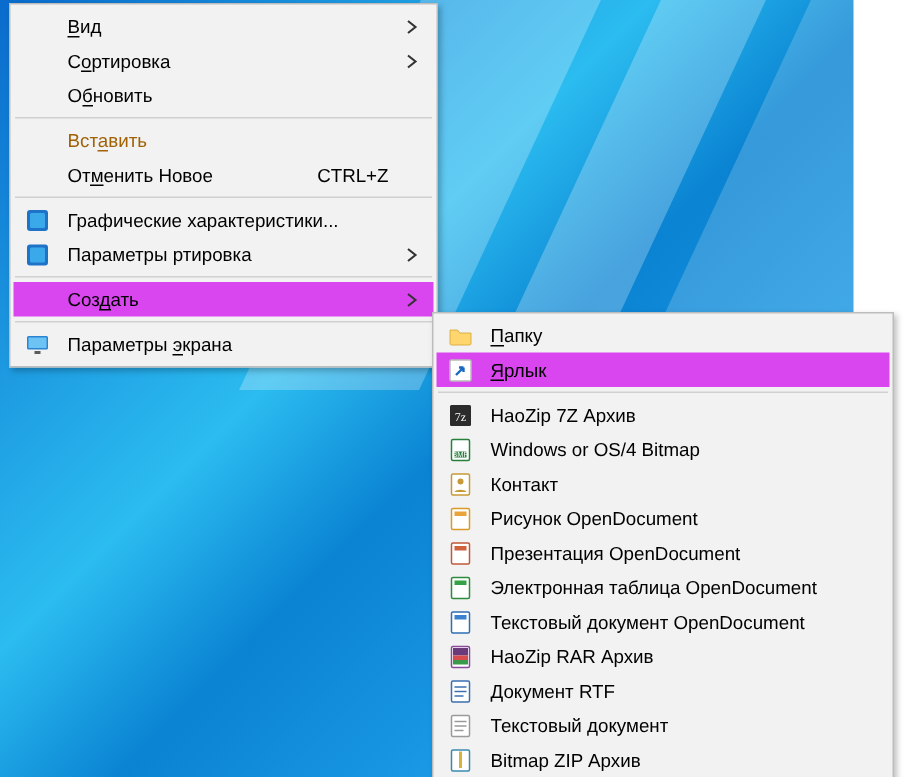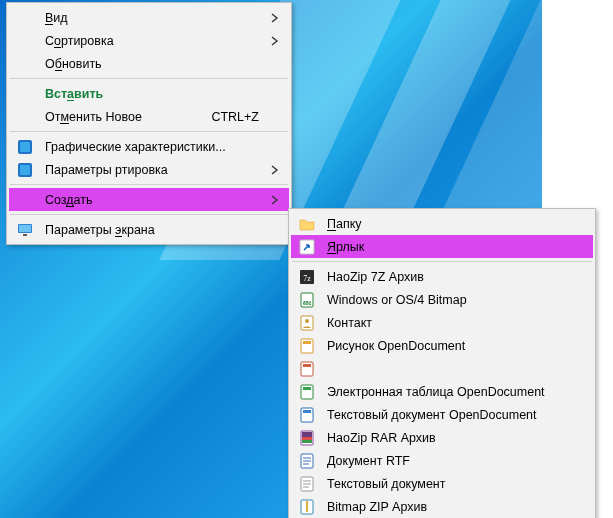--- a/index.html
+++ b/index.html
@@ -1,26 +1,26 @@
 <!DOCTYPE html>
 <html><head>
 <meta charset="utf-8">
 <style>
   html,body{margin:0;padding:0;width:613px;height:518px;overflow:hidden;font-family:"Segoe UI",Tahoma,sans-serif;font-size:12.5px;color:#000;}
-  .desktop{position:relative;width:542px;height:518px;background:linear-gradient(135deg,#0a6bcc 0%,#2bbcf0 40%,#0a83d2 55%,#1b9ae6 75%,#0f6fc4 100%);}
+  .desktop{position:relative;width:542px;height:518px;background:linear-gradient(135deg,#0a6bcc 0%,#2bbcf0 40%,#0a83d2 55%,#1b9ae6 75%,#0f6fc4 100%);padding-left:27px;}
   .streak{position:absolute;background:rgba(255,255,255,.25);transform:skewX(-25deg);}
   .s1{left:220px;top:0;width:120px;height:260px;}
   .s2{left:380px;top:0;width:70px;height:260px;}
   .s3{left:480px;top:0;width:140px;height:260px;background:rgba(255,255,255,.18);}
   .menu{position:absolute;background:#f2f2f2;border:1px solid #bdbdbd;box-shadow:2px 2px 4px rgba(0,0,0,.25);padding:3px 2px;}
   .m-main{left:6px;top:2px;width:280px;}
   .m-sub{left:288px;top:208px;width:302px;}
   .item{position:relative;display:flex;align-items:center;height:23px;padding:0 28px 0 36px;white-space:nowrap;}
   .item.hl{background:#d946ef;}
-  .item.disabled{color:#15803d;font-weight:bold;}
+  .item.disabled{color:#a16207;}
   .sep{height:1px;background:#d0d0d0;margin:3px 1px;}
   .accel{position:absolute;right:30px;}
   .arrow{position:absolute;right:10px;top:50%;transform:translateY(-50%);}
   .arrow svg{display:block;}
   .ic{position:absolute;left:8px;top:50%;transform:translateY(-50%);}
   .ic svg{display:block;}
   .txt{}
   .txt .ul{position:relative;}
   .txt .ul::after{content:"";position:absolute;left:0;right:0;bottom:0;border-bottom:1px solid currentColor;}
 </style>
@@ -162,20 +162,21 @@
         </span>
         <span class="txt">Рисунок OpenDocument</span>
       </div>
       <div class="item">
         <span class="ic">
           <svg width="16" height="16">
             <rect x="2" y="1" width="12" height="14" rx="1" fill="#fff" stroke="#c1583a"></rect>
             <rect x="4" y="3" width="8" height="3" fill="#d0613f"></rect>
           </svg>
         </span>
+        <span class="txt">Презентация OpenDocument</span>
       </div>
       <div class="item">
         <span class="ic">
           <svg width="16" height="16">
             <rect x="2" y="1" width="12" height="14" rx="1" fill="#fff" stroke="#2e8a3d"></rect>
             <rect x="4" y="3" width="8" height="3" fill="#36a247"></rect>
           </svg>
         </span>
         <span class="txt">Электронная таблица OpenDocument</span>
       </div>

